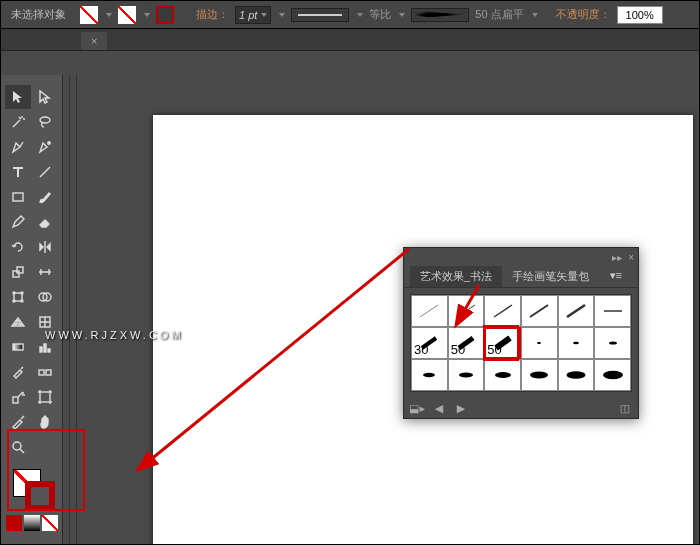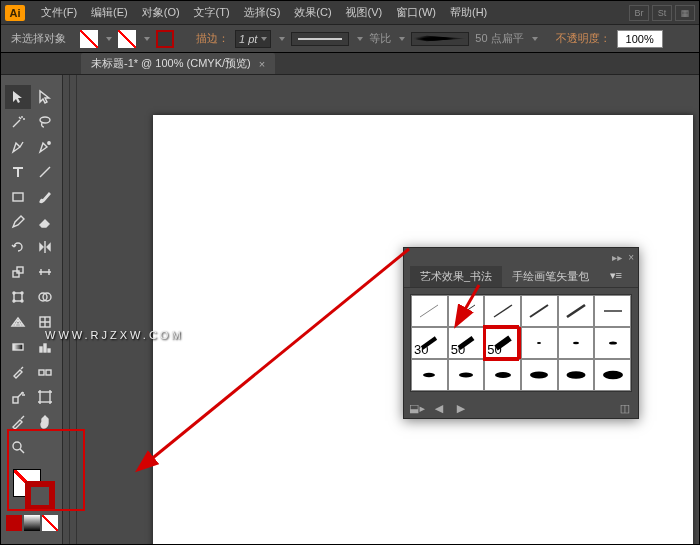--- a/index.html
+++ b/index.html
@@ -68,37 +68,20 @@
   .watermark .wm-sub { display:block; font-size: 11px; letter-spacing: 3px; font-weight: normal; color: #eee; margin-top:-2px; }
 
   .annotation-line { position: absolute; pointer-events: none; }
   .red-rect { position: absolute; border: 2px solid #d40000; pointer-events: none; }
 </style>
 </head>
 <body>
 
 <div class="app">
 
-  <div class="menubar">
-    <div class="logo">Ai</div>
-    <span class="menu-item">文件(F)</span>
-    <span class="menu-item">编辑(E)</span>
-    <span class="menu-item">对象(O)</span>
-    <span class="menu-item">文字(T)</span>
-    <span class="menu-item">选择(S)</span>
-    <span class="menu-item">效果(C)</span>
-    <span class="menu-item">视图(V)</span>
-    <span class="menu-item">窗口(W)</span>
-    <span class="menu-item">帮助(H)</span>
-    <div class="menu-right-icons">
-      <div class="micon">Br</div>
-      <div class="micon">St</div>
-      <div class="micon">▦</div>
-    </div>
-  </div>
 
   <div class="optbar">
     <span class="sel-label">未选择对象</span>
     <span class="swatch-none"></span>
     <span class="dd"></span>
     <span class="swatch-none"></span>
     <span class="dd"></span>
     <span class="swatch-red"></span>
     <span style="width:10px"></span>
     <span class="opt-label-orange">描边：</span>
@@ -118,21 +101,20 @@
       </span>
     <span>50 点扁平</span>
     <span class="dd"></span>
     <span style="width:6px"></span>
     <span class="opt-label-orange">不透明度：</span>
     <input class="pct-input" value="100%" style="">
   </div>
 
   <div class="tabstrip">
     <div class="tab">
-      <span>未标题-1* @ 100% (CMYK/预览)</span>
       <span class="tab-close">×</span>
     </div>
   </div>
 
   <div class="workspace">
 
     <div class="toolbox-border">
       <div class="toolbox">
         <div class="tool selected">
             <svg viewBox="0 0 16 16">

